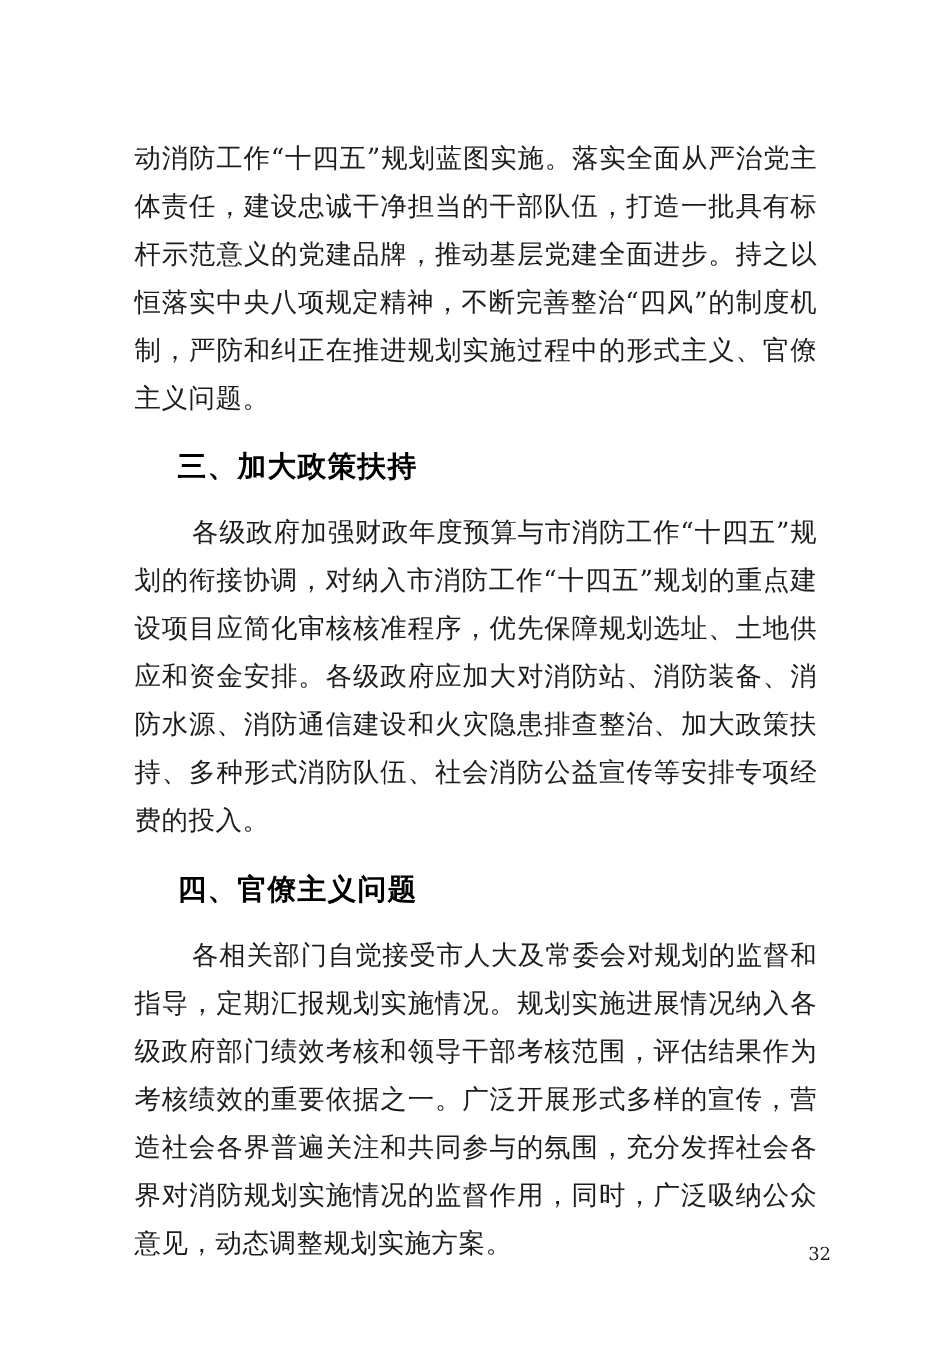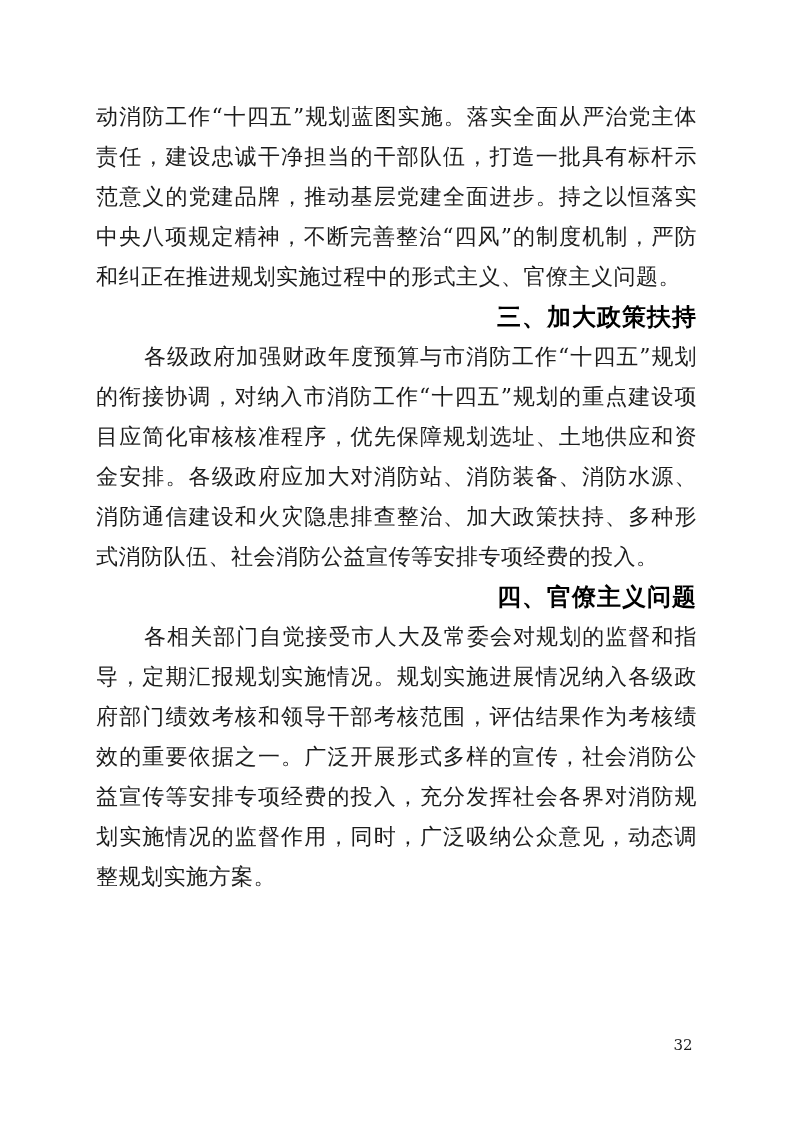--- a/index.html
+++ b/index.html
@@ -16,41 +16,40 @@
     font-family: "DejaVu Serif", "Liberation Serif", serif;
   }
   .content {
     position: absolute;
     left: 96px;
     top: 97px;
     width: 601px;
     color: #1c1c1c;
   }
   .body-para {
-    margin: 0;
+    margin: 16px;
     font-size: 22px;
     line-height: 40px;
     text-align: justify;
     text-indent: 48px;
     letter-spacing: 0.5px;
     font-family: "DejaVu Serif", "Liberation Serif", serif;
   }
   .body-para.no-indent {
     text-indent: 0;
   }
   .heading {
     margin: 0;
     padding-left: 52px;
     font-size: 24px;
     line-height: 40px;
     font-weight: bold;
     color: #000000;
     letter-spacing: 1px;
     font-family: "DejaVu Sans", "Liberation Sans", sans-serif;
-    text-align: right;
   }
   .page-number {
     position: absolute;
     left: 668px;
     top: 1036px;
     width: 30px;
     text-align: center;
     font-size: 15px;
     color: #1c1c1c;
     font-family: "DejaVu Serif", "Liberation Serif", serif;
@@ -58,16 +57,16 @@
 </style>
 </head>
 <body>
 
 <div class="page">
   <div class="content">
     <p class="body-para no-indent">动消防工作“十四五”规划蓝图实施。落实全面从严治党主体责任，建设忠诚干净担当的干部队伍，打造一批具有标杆示范意义的党建品牌，推动基层党建全面进步。持之以恒落实中央八项规定精神，不断完善整治“四风”的制度机制，严防和纠正在推进规划实施过程中的形式主义、官僚主义问题。</p>
     <h3 class="heading">三、加大政策扶持</h3>
     <p class="body-para">各级政府加强财政年度预算与市消防工作“十四五”规划的衔接协调，对纳入市消防工作“十四五”规划的重点建设项目应简化审核核准程序，优先保障规划选址、土地供应和资金安排。各级政府应加大对消防站、消防装备、消防水源、消防通信建设和火灾隐患排查整治、加大政策扶持、多种形式消防队伍、社会消防公益宣传等安排专项经费的投入。</p>
     <h3 class="heading">四、官僚主义问题</h3>
-    <p class="body-para">各相关部门自觉接受市人大及常委会对规划的监督和指导，定期汇报规划实施情况。规划实施进展情况纳入各级政府部门绩效考核和领导干部考核范围，评估结果作为考核绩效的重要依据之一。广泛开展形式多样的宣传，社会消防公益宣传等安排专项经费的投入，充分发挥社会各界对消防规划实施情况的监督作用，同时，广泛吸纳公众意见，动态调整规划实施方案。</p>
+    <p class="body-para">各相关部门自觉接受市人大及常委会对规划的监督和指导，定期汇报规划实施情况。规划实施进展情况纳入各级政府部门绩效考核和领导干部考核范围，评估结果作为考核绩效的重要依据之一。广泛开展形式多样的宣传，营造社会各界普遍关注和共同参与的氛围，充分发挥社会各界对消防规划实施情况的监督作用，同时，广泛吸纳公众意见，动态调整规划实施方案。</p>
   </div>
   <div class="page-number">32</div>
 </div>
 
 </body></html>

